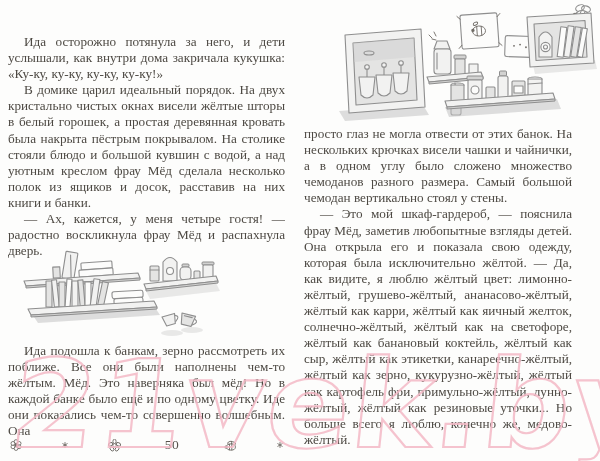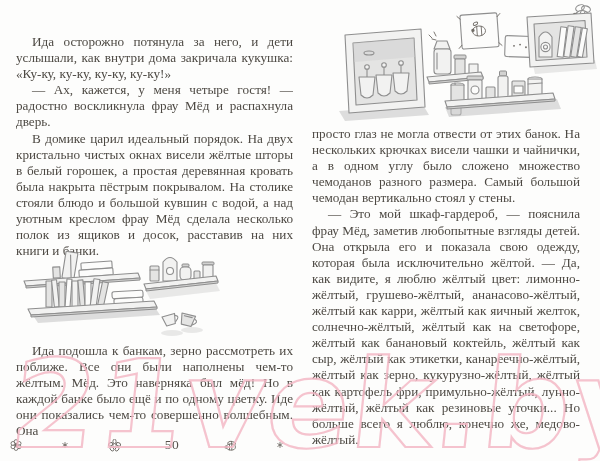--- a/index.html
+++ b/index.html
@@ -2,21 +2,21 @@
 <html lang="ru"><head>
 <meta charset="utf-8">
 <style>
   html,body{margin:0;padding:0;}
   body{
     width:600px;height:461px;position:relative;overflow:hidden;
     background:#fdfdfc;
     font-family:"Liberation Serif",serif;
     color:#4d4943;
   }
-  .textblock{position:absolute;text-align:justify;font-size:13.2px;line-height:16.1px;margin-left:8px;}
+  .textblock{position:absolute;text-align:justify;font-size:13.2px;line-height:16.1px;}
   .textblock p{margin:0;text-indent:16px;}
   .textblock p.noindent{text-indent:0;}
   #left-text-top{left:8px;top:34px;width:277px;}
   #left-text-bottom{left:8px;top:343px;width:277px;}
   #right-text{left:304px;top:126px;width:268px;}
 
   .illus{position:absolute;}
   #illus-left{left:20px;top:249px;}
   #illus-right{left:333px;top:1px;}
 
@@ -50,22 +50,22 @@
     transform:skewX(-6deg);
   }
 </style>
 </head>
 <body>
 
 <div>
 
   <div class="textblock" id="left-text-top">
     <p>Ида осторожно потянула за него, и дети услышали, как внутри дома закричала кукушка: «Ку-ку, ку-ку, ку-ку, ку-ку!»</p>
+    <p>В домике царил идеальный порядок. На двух кристально чистых окнах висели жёлтые шторы в белый горошек, а простая деревянная кровать была накрыта пёстрым покрывалом. На столике стояли блюдо и большой кувшин с водой, а над уютным креслом фрау Мёд сделала несколько полок из ящиков и досок, расставив на них книги и банки.</p>
     <p>— Ах, кажется, у меня четыре гостя! — радостно воскликнула фрау Мёд и распахнула дверь.</p>
-    <p>В домике царил идеальный порядок. На двух кристально чистых окнах висели жёлтые шторы в белый горошек, а простая деревянная кровать была накрыта пёстрым покрывалом. На столике стояли блюдо и большой кувшин с водой, а над уютным креслом фрау Мёд сделала несколько полок из ящиков и досок, расставив на них книги и банки.</p>
   </div>
 
   <svg class="illus" id="illus-left" width="200" height="95" viewBox="0 0 200 95">
 
     <polygon class="shadow" points="10,62 132,54 140,66 18,74"></polygon>
     <polygon class="shadow2" points="126,42 196,34 200,42 130,50"></polygon>
     <ellipse class="shadow2" cx="152" cy="84" rx="11" ry="3"></ellipse>
     <ellipse class="shadow2" cx="172" cy="81" rx="11" ry="3"></ellipse>
 
     <g>

